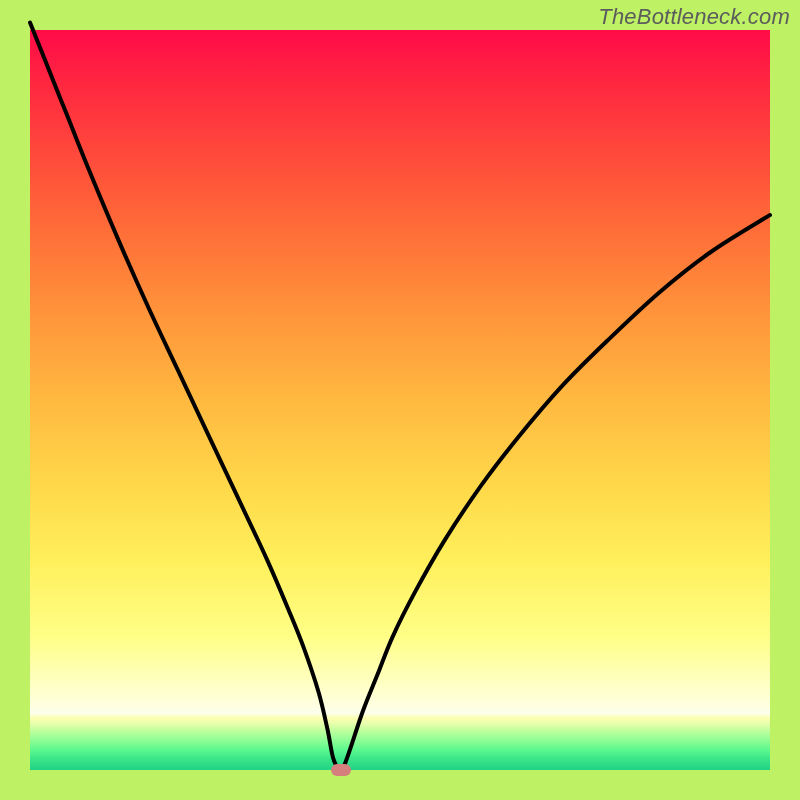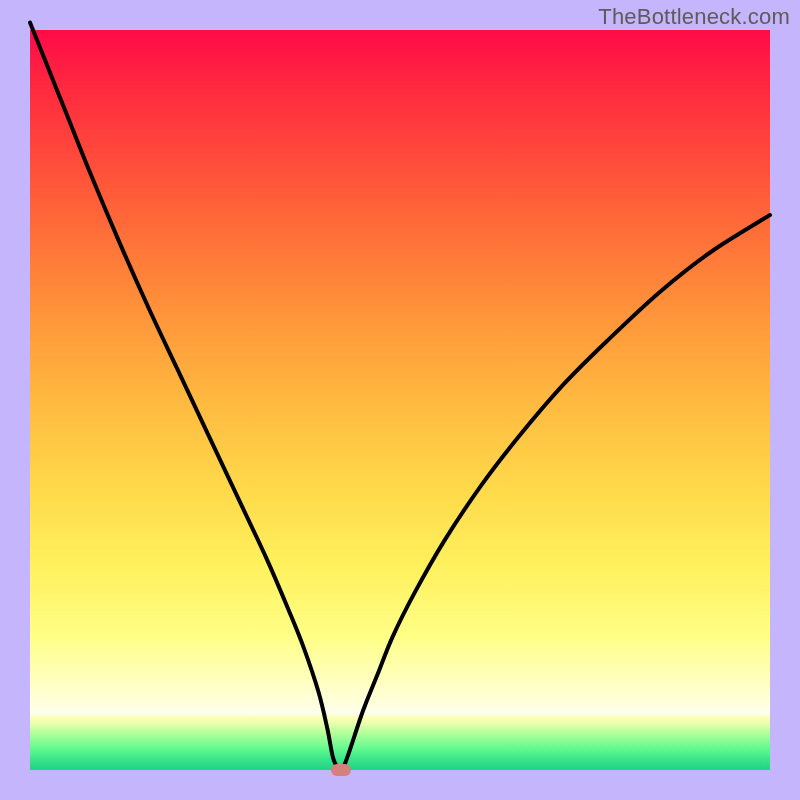--- a/index.html
+++ b/index.html
@@ -7,21 +7,22 @@
     padding: 0;
     width: 800px;
     height: 800px;
     background: #000;
     overflow: hidden;
   }
   .chart-wrap {
     position: relative;
     width: 800px;
     height: 800px;
-    background: #c4b5fd;
+    background: #bef264;
+    font-style: italic;
   }
   .plot-area {
     position: absolute;
     left: 30px;
     top: 30px;
     width: 740px;
     height: 740px;
     background: linear-gradient(
       to bottom,
       #ff0b48 0%,

